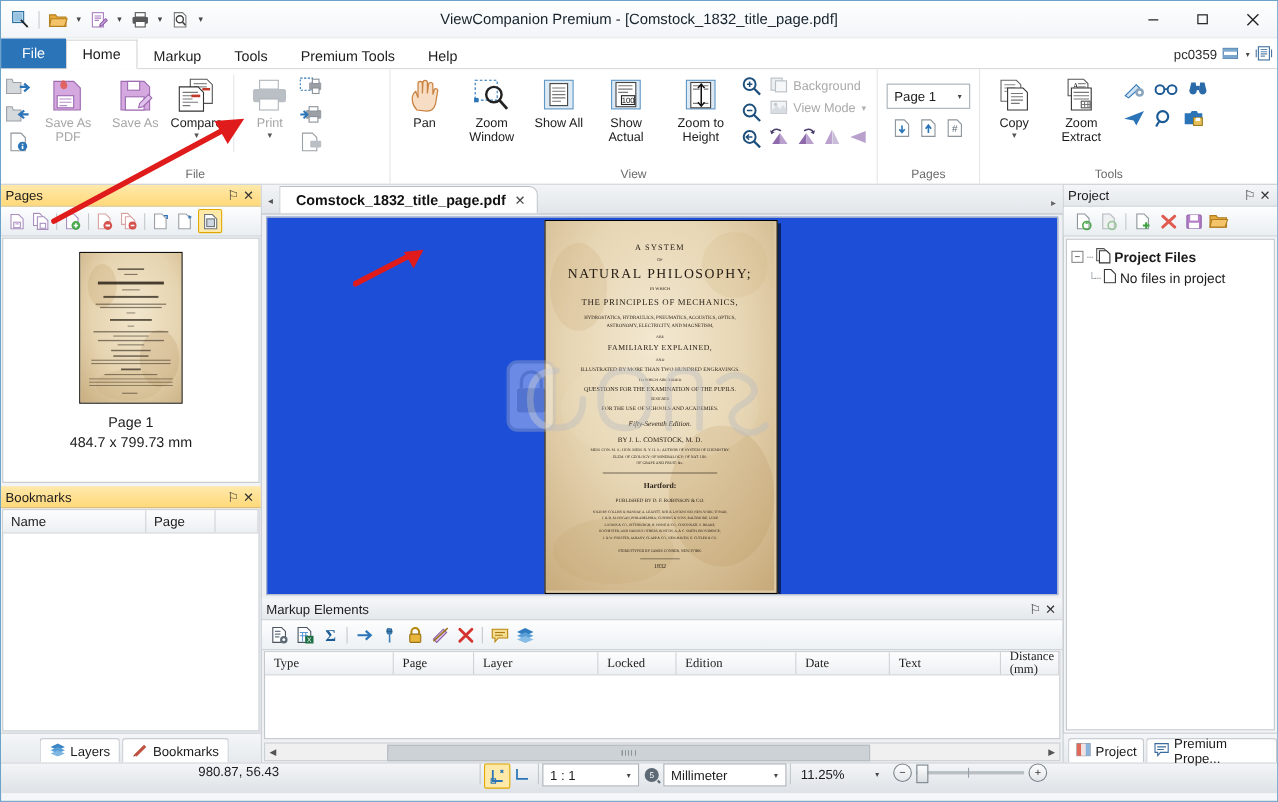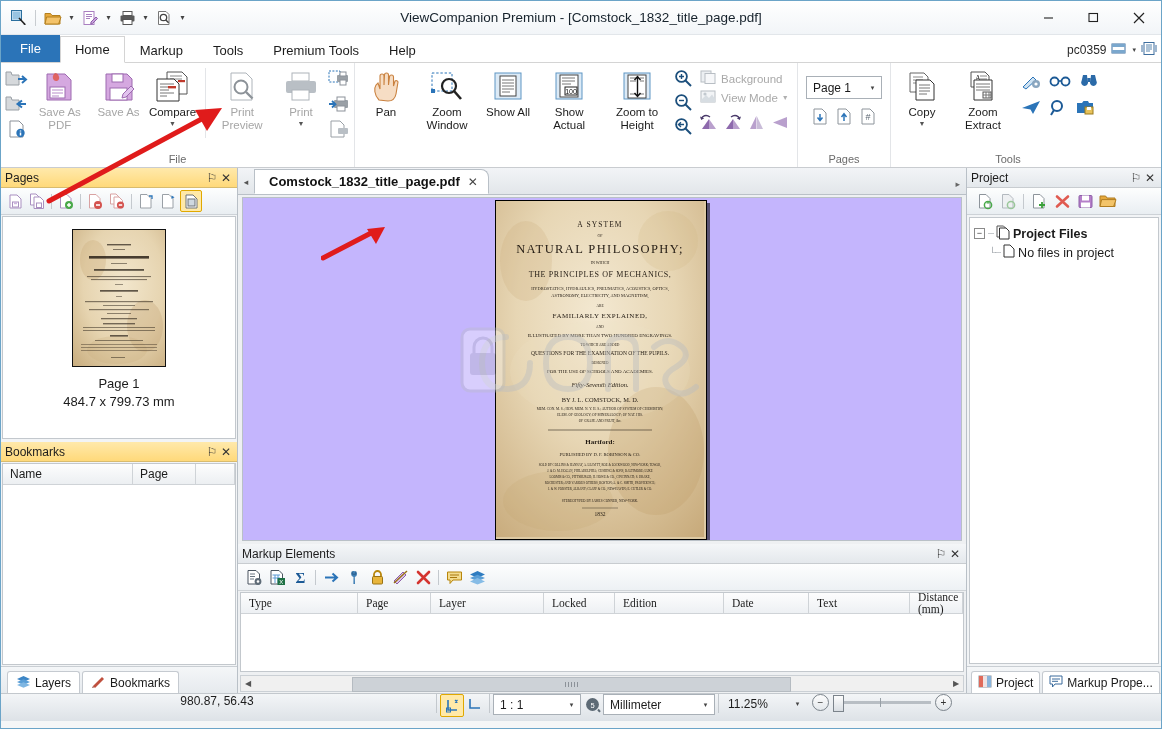--- a/index.html
+++ b/index.html
@@ -84,39 +84,39 @@
 
   .bm-head{margin-top:2px;}
   .bm-grid{flex:0 0 auto;height:200px;background:#fff;border:1px solid #c3c8cd;margin:1px;
            display:flex;flex-direction:column;}
   .bm-cols{display:flex;height:20px;background:linear-gradient(#fdfdfd,#eceff2);
            border-bottom:1px solid #cfd3d7;}
   .bm-col{font-size:12px;color:#1c1c1c;display:flex;align-items:center;padding-left:7px;
           border-right:1px solid #cfd3d7;}
 
   .bottomtabs{height:26px;background:linear-gradient(#f4f6f8,#e6eaee);display:flex;
-              align-items:flex-end;gap:2px;padding-left:6px;border-top:1px solid #c9ced3;}
+              align-items:flex-end;gap:2px;padding-left:6px;border-top:1px solid #c9ced3;justify-content:center;}
   .btab{height:21px;display:flex;align-items:center;gap:4px;padding:0 8px;font-size:12px;
         background:#fff;border:1px solid #c5cad0;border-bottom:none;
         border-radius:3px 3px 0 0;}
 
   
   .center{flex:1;display:flex;flex-direction:column;background:#eef0f2;}
   .doctabs{height:26px;background:linear-gradient(#f2f4f7,#e2e6ea);display:flex;align-items:flex-end;
            border-bottom:1px solid #b9c0c7;position:relative;}
   .navarrow{width:16px;height:24px;display:flex;align-items:center;justify-content:center;
             font-size:9px;color:#555;}
   .doctab{height:23px;display:flex;align-items:center;gap:8px;padding:0 10px 0 14px;
           background:#fff;border:1px solid #b9c0c7;border-bottom:1px solid #fff;
           font-size:13px;font-weight:bold;color:#111;
           border-radius:0 8px 0 0;position:relative;}
   .doctab .x{font-size:12px;font-weight:normal;color:#444;}
   .doctabs .rightarrow{position:absolute;right:6px;bottom:5px;font-size:9px;color:#666;}
 
-  .viewer{flex:1;background:#c4b5fd;border:1px solid #b9c0c7;margin:2px 4px 0 4px;
+  .viewer{flex:1;background:#1d4ed8;border:1px solid #b9c0c7;margin:2px 4px 0 4px;
           position:relative;overflow:hidden;}
   .page{position:absolute;left:252px;top:2px;width:210px;height:338px;
         background:#ddc9a3;border:1px solid #000;box-shadow:3px 3px 0 rgba(0,0,0,.55);}
 
   .mk-head{margin-top:3px;}
   .mk-toolbar{height:26px;background:linear-gradient(#fdfefe,#edf1f4);display:flex;
               align-items:center;gap:3px;padding:0 6px;border-bottom:1px solid #cfd3d7;}
   .mk-grid{height:78px;background:#fff;border:1px solid #c3c8cd;margin:1px 2px;
            display:flex;flex-direction:column;}
   .mk-cols{display:flex;height:20px;background:linear-gradient(#fdfdfd,#edf0f3);
@@ -325,30 +325,20 @@
               <rect x="24" y="10" width="7" height="2.2" fill="#c0392b"></rect>
             </svg>
           </span>
           <span class="lbl">Compare</span>
           <span class="dd">▼</span>
         </div>
         <div style="width:1px;height:70px;background:#e3e5e8;margin:2px 5px 0 5px;"></div>
         <div class="bigbtn dis">
           <span class="ic">
             <svg width="36" height="34" viewBox="0 0 36 34">
-              <path d="M7 3 H22 L28 9 V30 H7 Z" fill="#fff" stroke="#aeb4ba"></path>
-              <circle cx="17" cy="17" r="6.5" fill="none" stroke="#8c9298" stroke-width="2"></circle>
-              <path d="M22 22 L28.5 28.5" stroke="#8c9298" stroke-width="2.4"></path>
-            </svg>
-          </span>
-          <span class="lbl">Print Preview</span>
-        </div>
-        <div class="bigbtn dis">
-          <span class="ic">
-            <svg width="36" height="34" viewBox="0 0 36 34">
               <rect x="9" y="3" width="17" height="8" fill="#fff" stroke="#aeb4ba"></rect>
               <rect x="3" y="11" width="30" height="12" rx="2" fill="#b9bfc5"></rect>
               <rect x="9" y="20" width="17" height="10" fill="#fff" stroke="#aeb4ba"></rect>
             </svg>
           </span>
           <span class="lbl">Print</span>
           <span class="dd">▼</span>
         </div>
         <div class="iconstack">
           <span>
@@ -500,20 +490,21 @@
               </svg>
             </span>
             <span>
               <svg width="19" height="18" viewBox="0 0 19 18">
                 <path d="M16 4 L16 15 L2 9.5 Z" fill="#b9a0cd"></path>
               </svg>
             </span>
           </div>
         </div>
       </div>
+      <div class="gtitle">View</div>
     </div>
 
     <div class="rgroup" style="width:84px;">
       <div class="gitems" style="flex-direction:column;align-items:center;padding-top:10px;">
         <div class="combo" style="width:66px;height:21px;">
           <span class="v">Page 1</span>
           <span class="ar">▾</span>
         </div>
         <div style="display:flex;gap:5px;margin-top:8px;">
           <span>
@@ -1022,21 +1013,21 @@
           </span>
           <span>Project</span>
         </div>
         <div class="rp-tab">
           <span>
             <svg width="14" height="13" viewBox="0 0 14 13">
               <path d="M1 1 H13 V9 H6 L3.5 12 V9 H1 Z" fill="#fff" stroke="#3a6b9c"></path>
               <path d="M3 4h8M3 6.3h6" stroke="#3a6b9c"></path>
             </svg>
           </span>
-          <span>Markup Prope...</span>
+          <span>Premium Prope...</span>
         </div>
       </div>
     </div>
   </div>
 
   <div class="status">
     <div class="st-coord">980.87, 56.43</div>
     <div class="st-sep"></div>
     <div class="stbtn sel">
       <svg width="16" height="16" viewBox="0 0 16 16">

